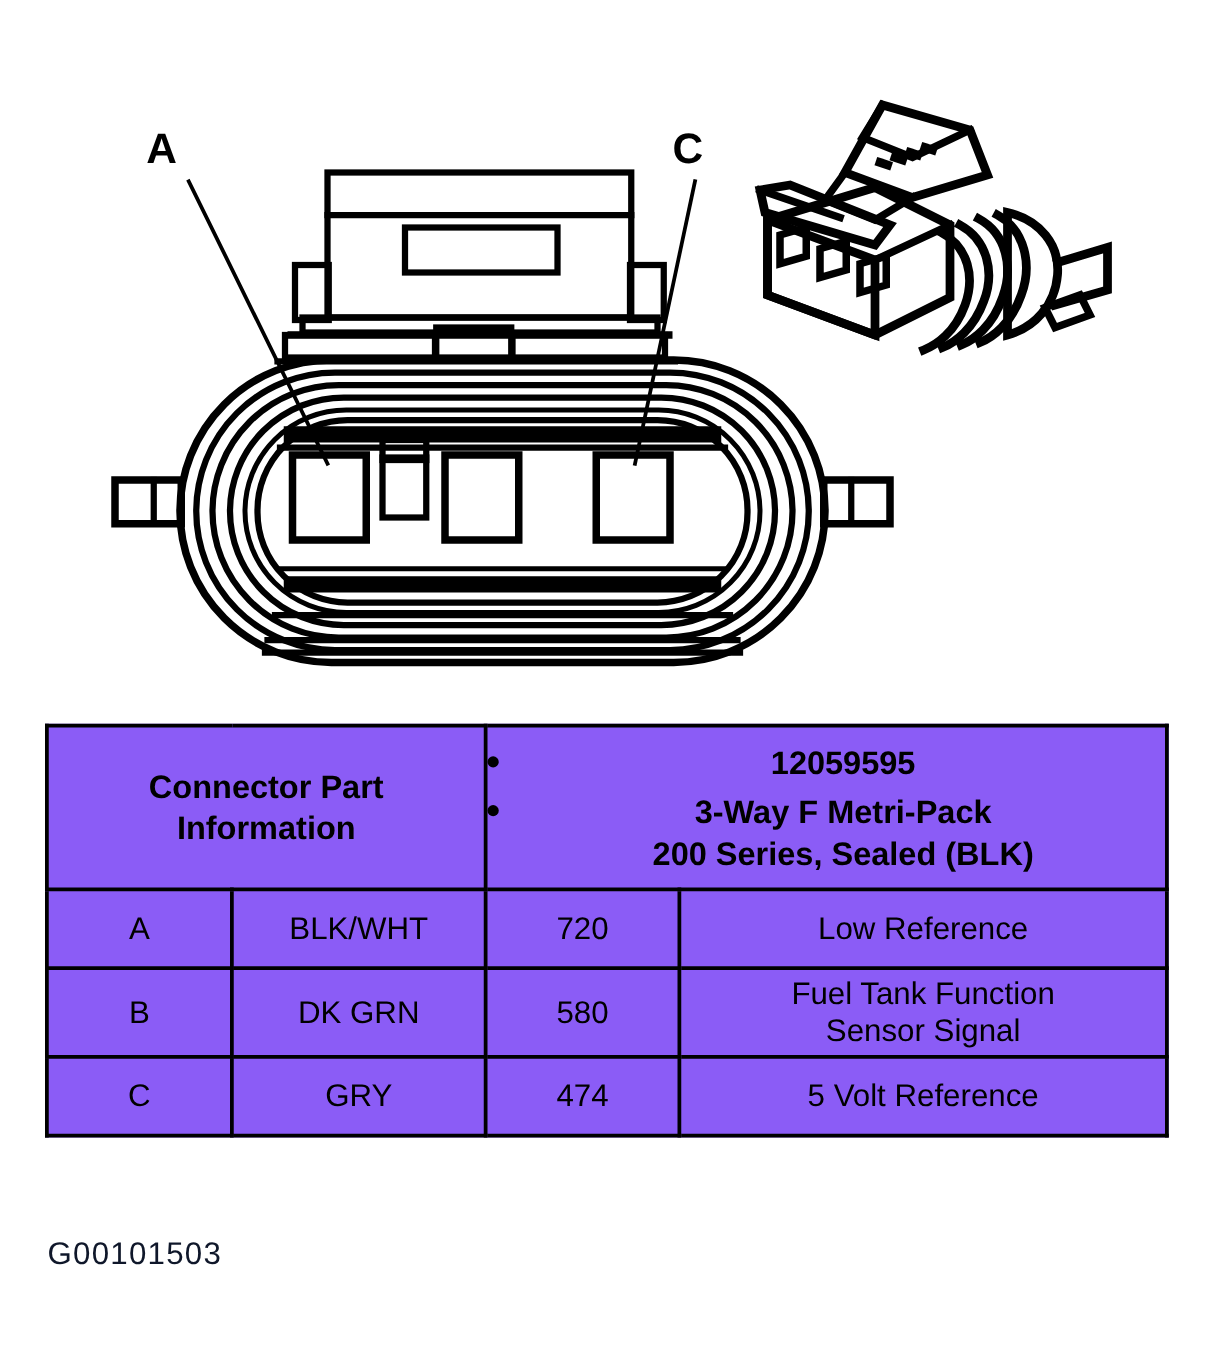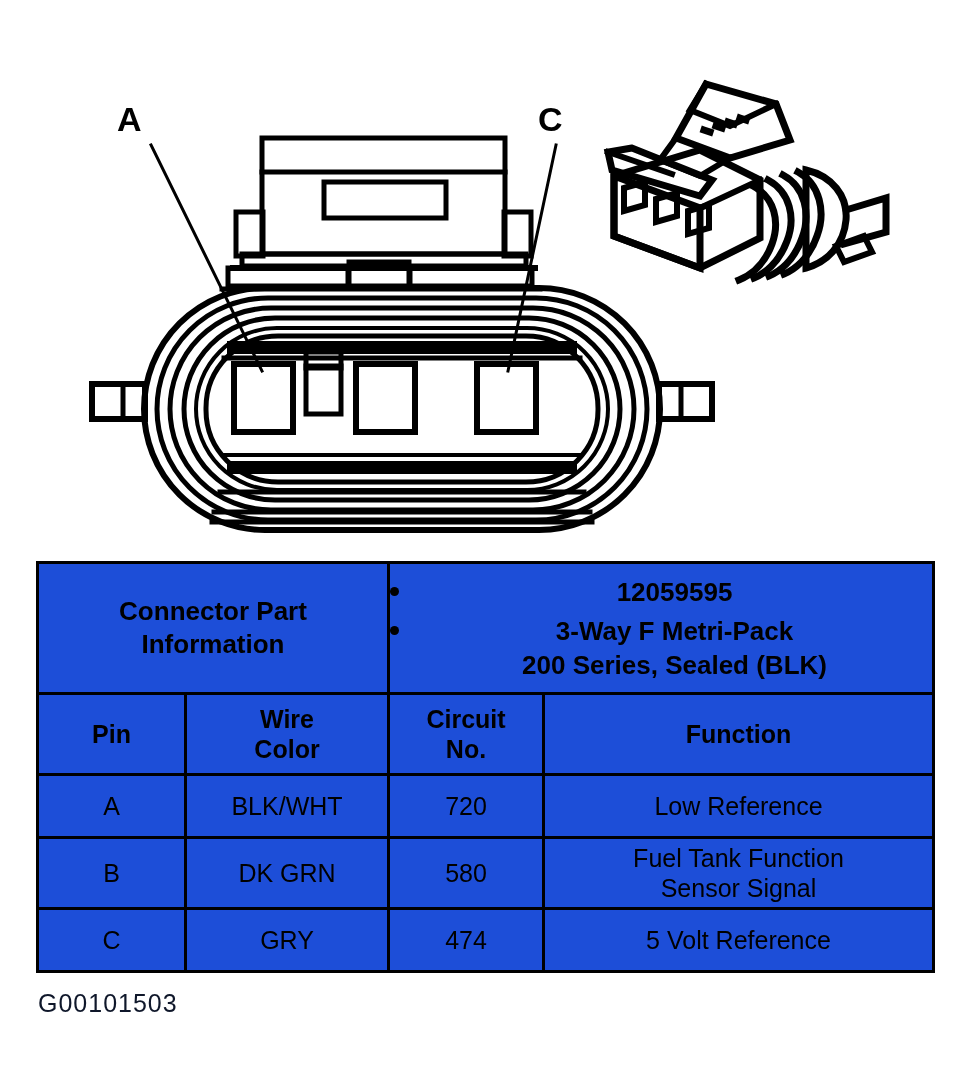--- a/index.html
+++ b/index.html
@@ -40,25 +40,25 @@
     color: #000;
     letter-spacing: 0px;
   }
   #callout-a { left: 117px; top: 102px; }
   #callout-c { left: 538px; top: 102px; }
 
   
   #conn-table {
     position: absolute;
     left: 36px;
-    top: 561px;
+    top: 579px;
     width: 896px;
     border-collapse: collapse;
     table-layout: fixed;
-    background: #1d4ed8;
+    background: #8b5cf6;
   }
   #conn-table td {
     border: 3px solid #000;
     padding: 0;
     text-align: center;
     vertical-align: middle;
     color: #000;
   }
   
   .hd {
@@ -286,38 +286,20 @@
           <div class="bullet-line">
             <span class="bullet-dot"></span>
             <span class="bullet-text">
               <span>3-Way F Metri-Pack</span><br>
               <span>200 Series, Sealed (BLK)</span>
             </span>
           </div>
         </td>
       </tr>
 
-      <tr class="row-colhead">
-        <td class="hd">
-          <div></div>
-          <div>Pin</div>
-        </td>
-        <td class="hd">
-          <div>Wire</div>
-          <div>Color</div>
-        </td>
-        <td class="hd">
-          <div>Circuit</div>
-          <div>No.</div>
-        </td>
-        <td class="hd">
-          <div></div>
-          <div>Function</div>
-        </td>
-      </tr>
 
       <tr class="row-a">
         <td class="bd">A</td>
         <td class="bd">BLK/WHT</td>
         <td class="bd">720</td>
         <td class="bd left">
           <div>Low Reference</div>
         </td>
       </tr>
 

